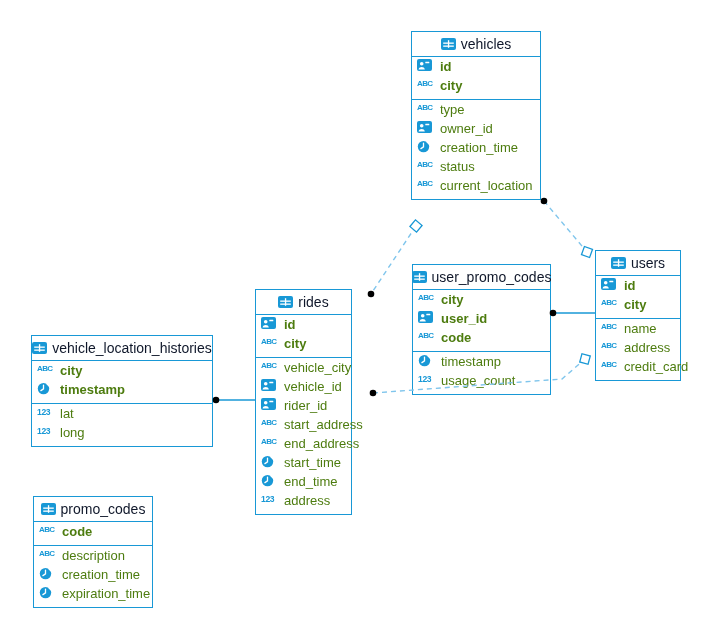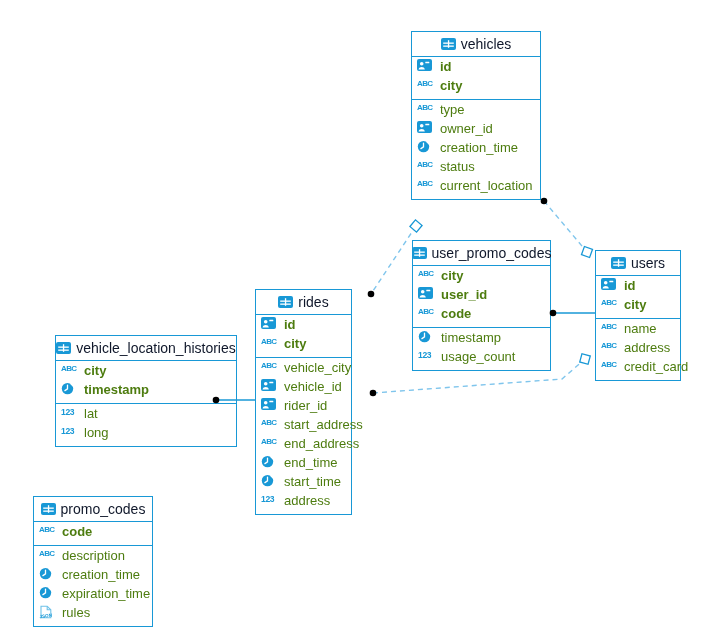--- a/index.html
+++ b/index.html
@@ -106,21 +106,21 @@
         <div class="tbl-row">
           <span class="ficon">
             <svg width="18" height="10" viewBox="0 0 18 10">
               <text x="0" y="8.4" font-size="8" font-weight="700" fill="#1898d6" font-family="Liberation Sans,sans-serif" letter-spacing="-0.6">ABC</text>
             </svg>
           </span>
           <span>current_location</span>
         </div>
       </div>
     </div>
-    <div class="db-table" style="left: 412px; top: 240px; width: 139px;">
+    <div class="db-table" style="left: 412px; top: 264px; width: 139px;">
       <div class="tbl-header">
         <span class="hicon">
           <svg width="15" height="12" viewBox="0 0 15 12">
             <rect width="15" height="12" rx="2" fill="#1898d6"></rect>
             <rect x="2.2" y="4.5" width="10.6" height="1.3" fill="#fff"></rect>
             <rect x="6.9" y="2.2" width="1.3" height="7.6" fill="#fff"></rect>
             <rect x="2.2" y="7.5" width="10.6" height="1.3" fill="#fff"></rect>
           </svg>
         </span>
         <span>user_promo_codes</span>
@@ -316,43 +316,43 @@
           <span>end_address</span>
         </div>
         <div class="tbl-row">
           <span class="ficon">
             <svg width="13" height="13" viewBox="0 0 13 13">
               <circle cx="6.5" cy="6.6" r="5.7" fill="#1898d6"></circle>
               <path d="M9.6 1.4 L12.4 4.2" stroke="#fff" stroke-width="1.4"></path>
               <path d="M6.5 3.1 V6.9 L3.9 8.6" stroke="#fff" stroke-width="1.3" fill="none" stroke-linecap="round"></path>
             </svg>
           </span>
+          <span>start_time</span>
+        </div>
+        <div class="tbl-row">
+          <span class="ficon">
+            <svg width="13" height="13" viewBox="0 0 13 13">
+              <circle cx="6.5" cy="6.6" r="5.7" fill="#1898d6"></circle>
+              <path d="M9.6 1.4 L12.4 4.2" stroke="#fff" stroke-width="1.4"></path>
+              <path d="M6.5 3.1 V6.9 L3.9 8.6" stroke="#fff" stroke-width="1.3" fill="none" stroke-linecap="round"></path>
+            </svg>
+          </span>
           <span>end_time</span>
         </div>
         <div class="tbl-row">
           <span class="ficon">
-            <svg width="13" height="13" viewBox="0 0 13 13">
-              <circle cx="6.5" cy="6.6" r="5.7" fill="#1898d6"></circle>
-              <path d="M9.6 1.4 L12.4 4.2" stroke="#fff" stroke-width="1.4"></path>
-              <path d="M6.5 3.1 V6.9 L3.9 8.6" stroke="#fff" stroke-width="1.3" fill="none" stroke-linecap="round"></path>
-            </svg>
-          </span>
-          <span>start_time</span>
-        </div>
-        <div class="tbl-row">
-          <span class="ficon">
             <svg width="18" height="10" viewBox="0 0 18 10">
               <text x="0" y="8.6" font-size="8.6" font-weight="700" fill="#1898d6" font-family="Liberation Sans,sans-serif" letter-spacing="-0.4">123</text>
             </svg>
           </span>
           <span>address</span>
         </div>
       </div>
     </div>
-    <div class="db-table" style="left: 31px; top: 335px; width: 182px; margin-left: 24px;">
+    <div class="db-table" style="left: 31px; top: 335px; width: 182px;">
       <div class="tbl-header">
         <span class="hicon">
           <svg width="15" height="12" viewBox="0 0 15 12">
             <rect width="15" height="12" rx="2" fill="#1898d6"></rect>
             <rect x="2.2" y="4.5" width="10.6" height="1.3" fill="#fff"></rect>
             <rect x="6.9" y="2.2" width="1.3" height="7.6" fill="#fff"></rect>
             <rect x="2.2" y="7.5" width="10.6" height="1.3" fill="#fff"></rect>
           </svg>
         </span>
         <span>vehicle_location_histories</span>
@@ -439,30 +439,20 @@
         </div>
         <div class="tbl-row">
           <span class="ficon">
             <svg width="13" height="13" viewBox="0 0 13 13">
               <circle cx="6.5" cy="6.6" r="5.7" fill="#1898d6"></circle>
               <path d="M9.6 1.4 L12.4 4.2" stroke="#fff" stroke-width="1.4"></path>
               <path d="M6.5 3.1 V6.9 L3.9 8.6" stroke="#fff" stroke-width="1.3" fill="none" stroke-linecap="round"></path>
             </svg>
           </span>
           <span>expiration_time</span>
-        </div>
-        <div class="tbl-row">
-          <span class="ficon">
-            <svg width="13" height="14" viewBox="0 0 13 14">
-              <path d="M2 1.2 H8.2 L11.8 4.8 V12.8 H2 Z" fill="#fff" stroke="#6ec1e8" stroke-width="1.1"></path>
-              <path d="M8.2 1.2 V4.8 H11.8" fill="none" stroke="#6ec1e8" stroke-width="1.1"></path>
-              <text x="0.6" y="13.2" font-size="4.6" font-weight="700" fill="#1898d6" font-family="Liberation Sans,sans-serif" transform="rotate(-8 2 12)">JSON</text>
-            </svg>
-          </span>
-          <span>rules</span>
         </div>
       </div>
     </div>
     <svg id="connections" width="705" height="636">
       <polyline points="416,226 371,294" fill="none" class="conn-line" stroke="#7fc5ec" stroke-width="1.4" stroke-dasharray="5 4"></polyline>
       <rect x="411.7" y="221.7" width="8.6" height="8.6" fill="#ffffff" stroke="#1898d6" stroke-width="1.3" transform="rotate(40 416 226)"></rect>
       <circle cx="371" cy="294" r="3.3" fill="#000000"></circle>
       <polyline points="544,201 587,252" fill="none" class="conn-line" stroke="#7fc5ec" stroke-width="1.4" stroke-dasharray="5 4"></polyline>
       <circle cx="544" cy="201" r="3.3" fill="#000000"></circle>
       <rect x="582.7" y="247.7" width="8.6" height="8.6" fill="#ffffff" stroke="#1898d6" stroke-width="1.3" transform="rotate(20 587 252)"></rect>

